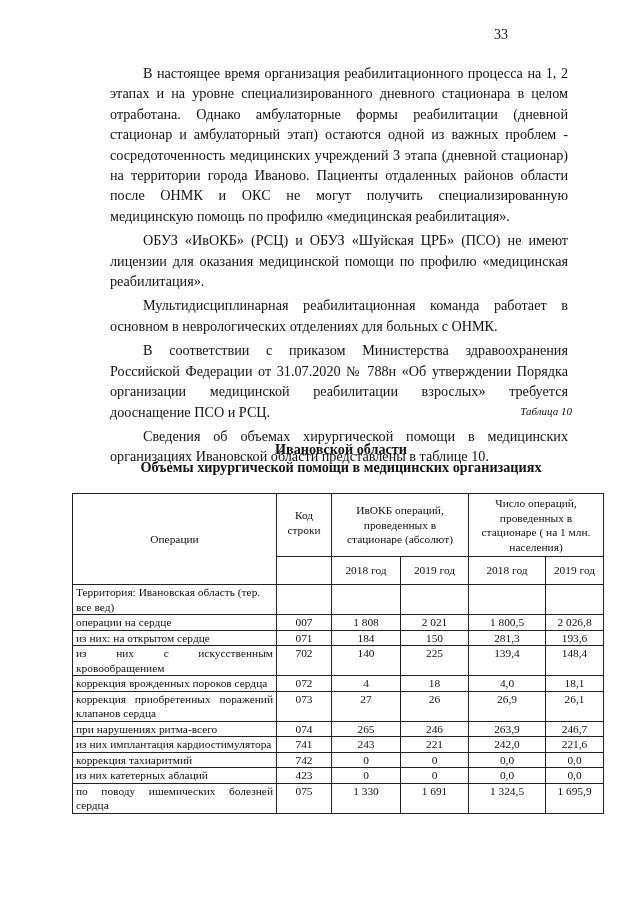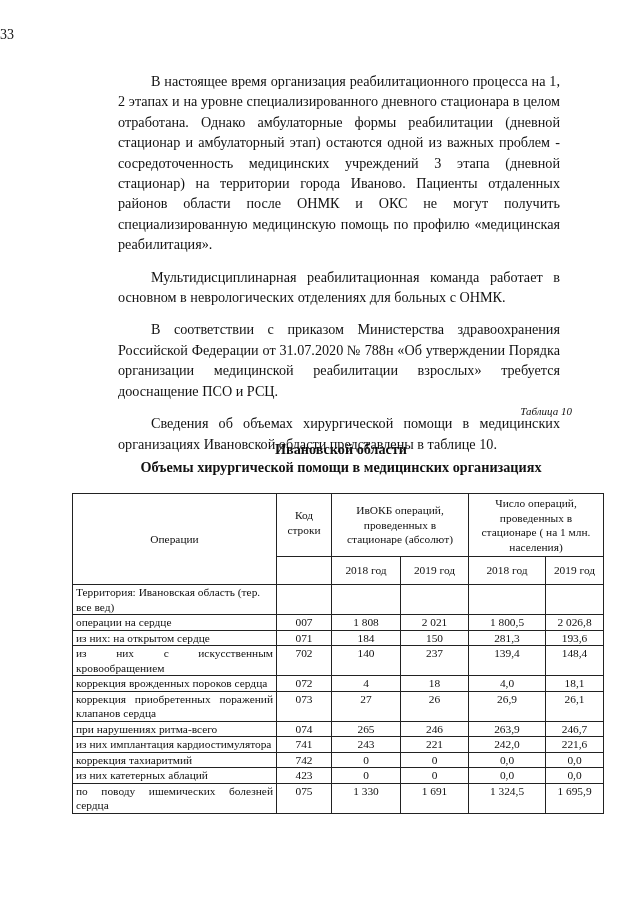--- a/index.html
+++ b/index.html
@@ -1,37 +1,38 @@
 <!DOCTYPE html>
 <html><head>
 <meta charset="utf-8">
 <style>
   html, body { margin:0; padding:0; background:#ffffff; }
   body { width:640px; height:905px; position:relative; overflow:hidden;
          font-family:"Liberation Serif", "DejaVu Serif", serif; color:#111; }
-  .page-num { position:absolute; top:27px; left:0; width:508px; text-align:left; font-size:14px; }
+  .page-num { position:absolute; top:27px; left:0; width:508px; text-align:right; font-size:14px; }
   .body-text { position:absolute; left:106px; width:466px; top:59px; font-size:14.2px; line-height:20.4px; }
-  .body-text p { margin:12px; text-align:justify; text-indent:33px; }
+  .body-text p { margin:4px; text-align:justify; text-indent:33px; }
   .table-label { position:absolute; top:405px; right:68px; font-size:11px;font-style:italic; }
   .table-title { position:absolute; top:440px; left:106px; width:470px; text-align:center; font-weight:bold; font-size:14.2px; line-height:18px; }
   table.data { position:absolute; left:72px; top:493px; width:531px; border-collapse:collapse; font-size:11.4px; line-height:14.5px; table-layout:fixed; }
   table.data td, table.data th { border:1px solid #222; padding:0 3px; vertical-align:top; font-weight:normal; }
   table.data th { text-align:center; vertical-align:middle; }
   table.data td.num { text-align:center; }
   table.data td.op { text-align:justify; text-align-last:left; }
   table.data tr.thick td { border-top:1.8px solid #111; }
   .hdr-op { vertical-align:middle !important;margin-left:32px; }
 </style>
 </head>
 <body>
 
 <div class="page-num">33</div>
 
 <div class="body-text">
   <p>В настоящее время организация реабилитационного процесса на 1, 2 этапах и на уровне специализированного дневного стационара в целом отработана. Однако амбулаторные формы реабилитации (дневной стационар и амбулаторный этап) остаются одной из важных проблем - сосредоточенность медицинских учреждений 3 этапа (дневной стационар) на территории города Иваново. Пациенты отдаленных районов области после ОНМК и ОКС не могут получить специализированную медицинскую помощь по профилю «медицинская реабилитация».</p>
+  <p>ОБУЗ «ИвОКБ» (РСЦ) и ОБУЗ «Шуйская ЦРБ» (ПСО) не имеют лицензии для оказания медицинской помощи по профилю «медицинская реабилитация».</p>
   <p>Мультидисциплинарная реабилитационная команда работает в основном в неврологических отделениях для больных с ОНМК.</p>
   <p>В соответствии с приказом Министерства здравоохранения Российской Федерации от 31.07.2020 № 788н «Об утверждении Порядка организации медицинской реабилитации взрослых» требуется дооснащение ПСО и РСЦ.</p>
   <p>Сведения об объемах хирургической помощи в медицинских организациях Ивановской области представлены в таблице 10.</p>
 </div>
 
 <div class="table-label">Таблица 10</div>
 
 <div class="table-title">
   <div>Ивановской области</div>
   <div>Объемы хирургической помощи в медицинских организациях</div>
@@ -83,21 +84,21 @@
         <td class="num">071</td>
         <td class="num">184</td>
         <td class="num">150</td>
         <td class="num">281,3</td>
         <td class="num">193,6</td>
       </tr>
       <tr>
         <td class="op">из них с искусственным кровообращением</td>
         <td class="num">702</td>
         <td class="num">140</td>
-        <td class="num">237</td>
+        <td class="num">225</td>
         <td class="num">139,4</td>
         <td class="num">148,4</td>
       </tr>
       <tr class="thick">
         <td class="op">коррекция врожденных пороков сердца</td>
         <td class="num">072</td>
         <td class="num">4</td>
         <td class="num">18</td>
         <td class="num">4,0</td>
         <td class="num">18,1</td>

